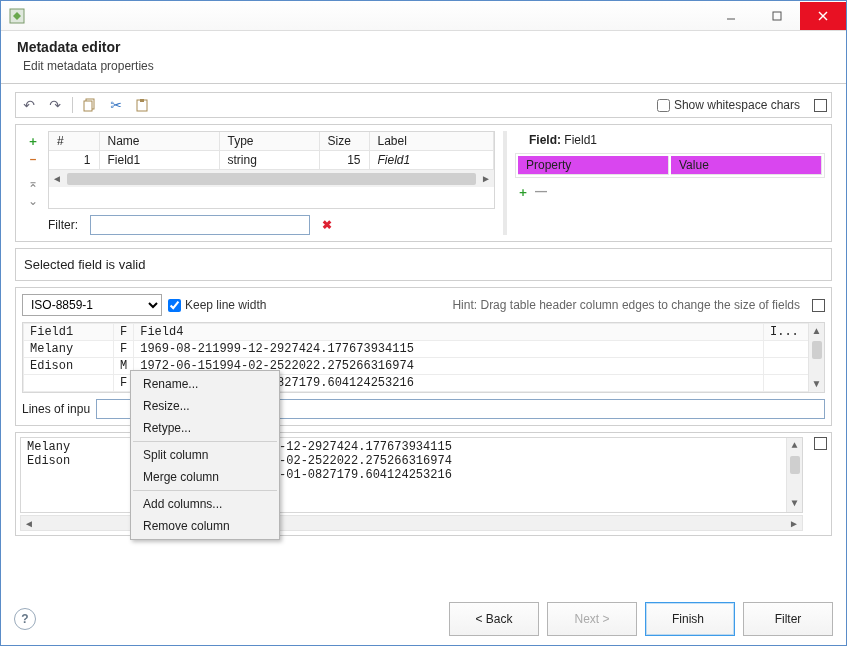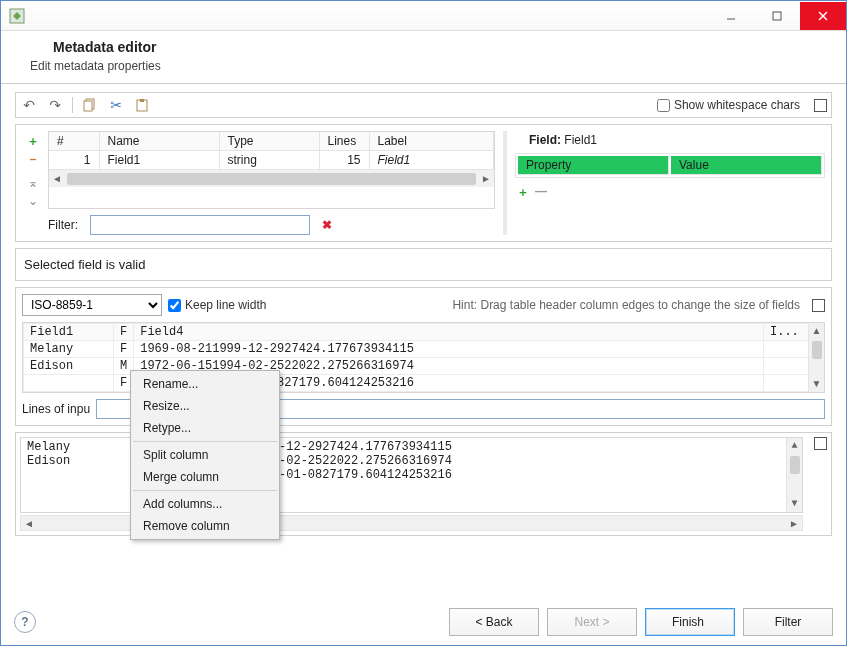--- a/index.html
+++ b/index.html
@@ -31,22 +31,22 @@
     display: flex; align-items: center; justify-content: center;
     font-family: "Segoe UI Symbol", sans-serif;
     color: #555;
   }
   .winbtn.close { background: #e81123; color: #fff; width: 46px; height: 28px; }
   
   .header {
     padding: 8px 16px 10px 16px;
     border-bottom: 1px solid #ccc;
   }
-  .header h1 { font-size: 14px; font-weight: bold; margin-left: 36px; }
-  .header p { font-size: 12px; color: #444; margin-top: 4px; padding-left: 6px; margin-left: 7px;}
+  .header h1 { font-size: 14px; font-weight: bold; }
+  .header p { font-size: 12px; color: #444; margin-top: 4px; padding-left: 6px;}
   
   .main {
     padding: 8px 14px;
     display: flex;
     flex-direction: column;
     gap: 6px;
   }
   
   .toolbar1 {
     display: flex; align-items: center; gap: 8px;
@@ -95,21 +95,21 @@
   .filter-row { display:flex; align-items:center; gap:12px; margin-top:6px;}
   .filter-row input[type=text] { width:220px; height:20px; border:1px solid #8aa7c7; padding:0 4px;}
   .filter-row .clear-x { color:#d23; font-weight:bold; }
 
   .fields-right {
     width: 310px; display:flex; flex-direction:column;
   }
   .field-label { font-size:12px; padding:2px 2px 6px 2px;margin-left:12px; }
   .field-label b { font-weight:bold; }
   .prop-table { border:1px solid #e4e4e4; }
-  .prop-table th { background:#22c55e; padding:2px 8px; border-right:1px solid #e4e4e4; border-bottom:1px solid #e4e4e4; font-weight:normal; text-align:left;}
+  .prop-table th { background:#d946ef; padding:2px 8px; border-right:1px solid #e4e4e4; border-bottom:1px solid #e4e4e4; font-weight:normal; text-align:left;}
   .prop-actions { display:flex; gap:6px; margin-top:6px; padding-left:2px;}
   .prop-actions .plus { color:#2a9d2a; font-weight:bold;}
   .prop-actions .minus { color:#999; font-weight:bold;}
 
   
   .status {
     border:1px solid #cfcfcf;
     padding:8px 8px;
     font-size:13px;
   }
@@ -154,21 +154,21 @@
 
   
   .footer {
     position:absolute; bottom:10px; left:0; right:0;
     padding: 0 14px;
     display:flex; align-items:center; gap:8px;
   }
   .footer .help { width:22px; height:22px; border:1px solid #9ab; border-radius:50%; color:#678; display:flex;align-items:center;justify-content:center; font-weight:bold;}
   .footer .spacer { flex:1; }
   .footer button {
-    height:28px; min-width:90px; padding:0 16px;
+    height:34px; min-width:90px; padding:0 16px;
     background:linear-gradient(#fdfdfd,#f3f3f3);
     border:1px solid #b5b5b5; color:#222; font-size:12px;
   }
   .footer button.primary { border:1px solid #3d9be9; box-shadow:0 0 0 1px rgba(61,155,233,0.3) inset;padding-left:12px;}
   .footer button:disabled { color:#aaa; }
 
   
   .context-menu {
     position:absolute;
     left:130px; top:370px;
@@ -255,21 +255,21 @@
           <span class="ft-btn" style="margin-top:6px;">⌅</span>
           <span class="ft-btn">⌄</span>
         </div>
         <div class="ft-table-wrap">
           <table class="field-table">
             <thead>
               <tr>
                 <th style="width:50px;">#</th>
                 <th style="width:120px;">Name</th>
                 <th style="width:100px;">Type</th>
-                <th style="width:50px;">Lines</th>
+                <th style="width:50px;">Size</th>
                 <th>Label</th>
               </tr>
             </thead>
             <tbody>
               <tr>
                 <td class="num">1</td>
                 <td>Field1</td>
                 <td>string</td>
                 <td class="num">15</td>
                 <td class="italic">Field1</td>

